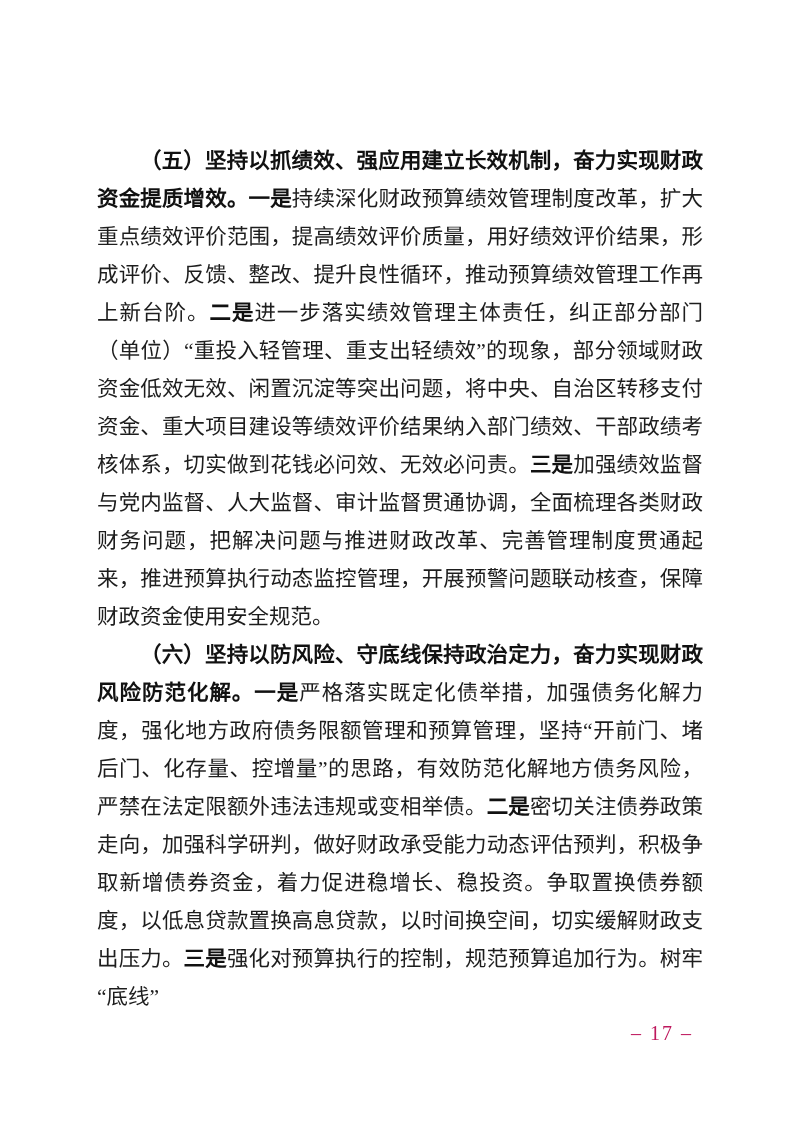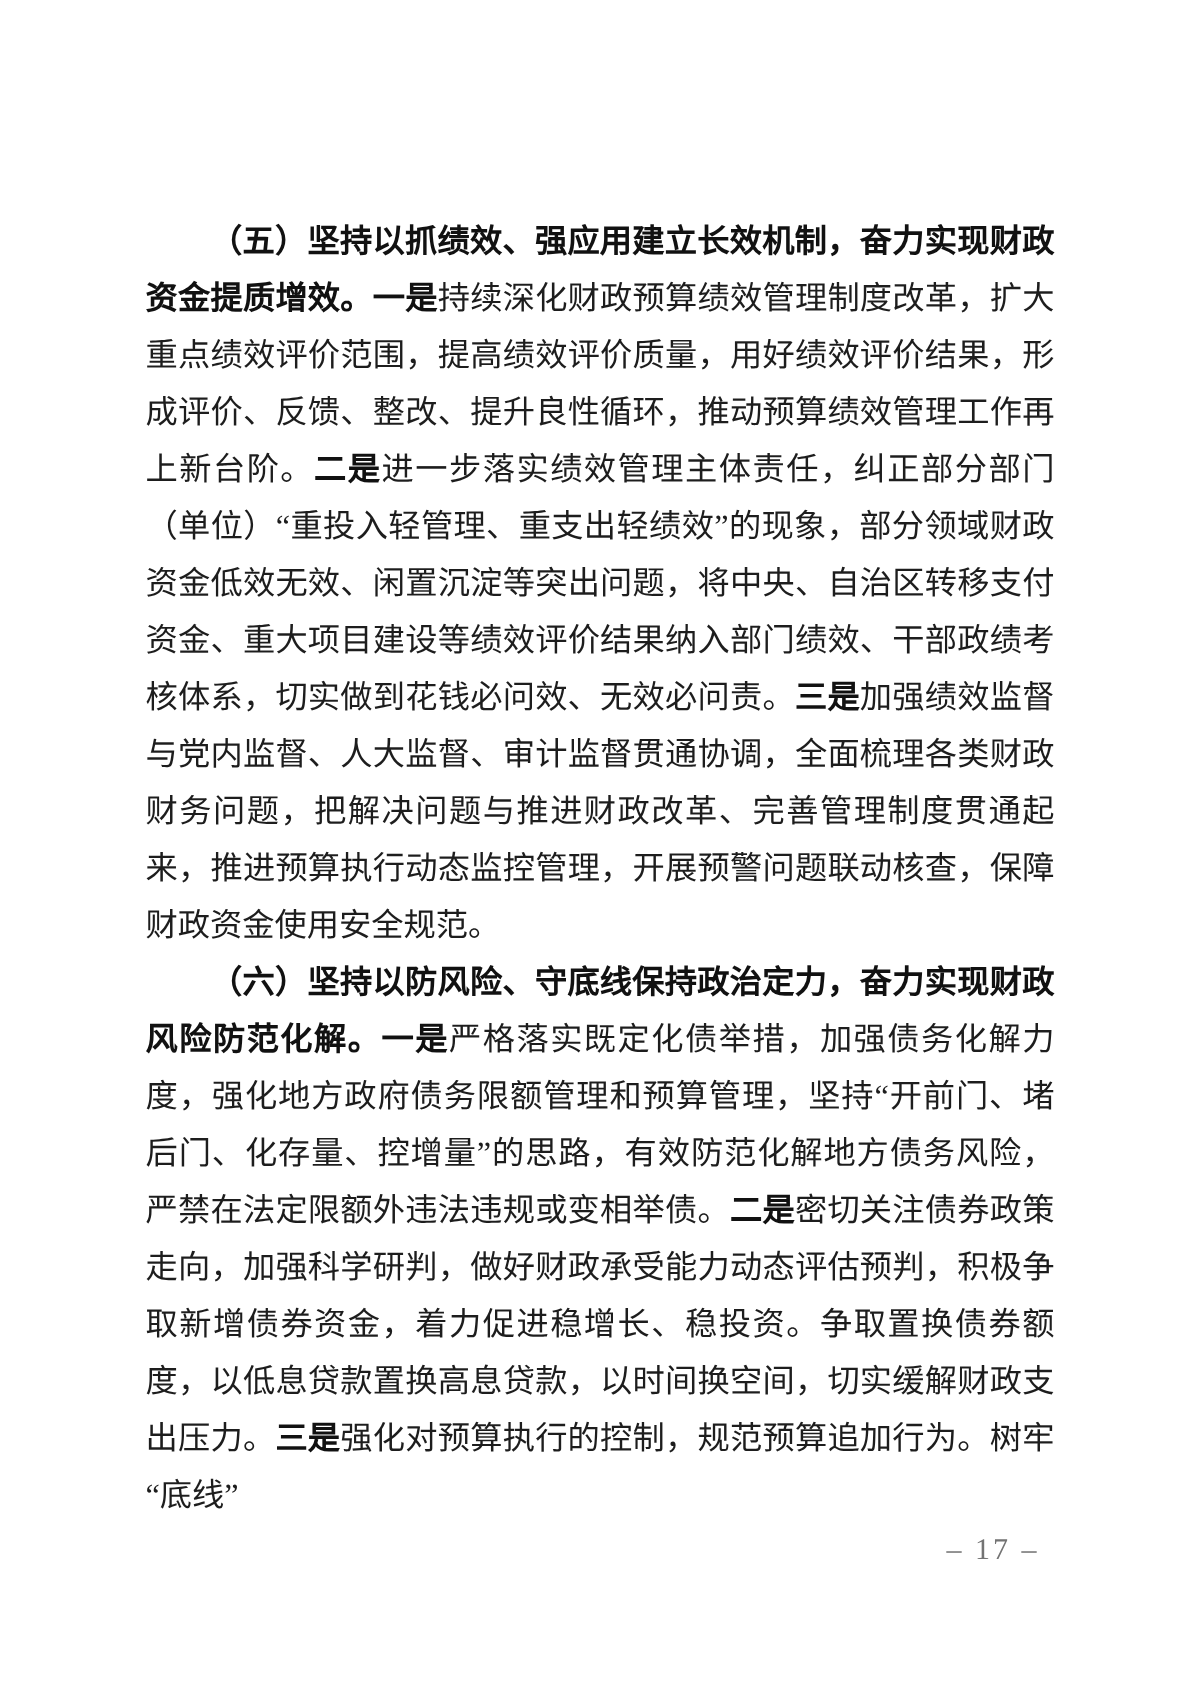--- a/index.html
+++ b/index.html
@@ -35,21 +35,21 @@
   .para span.b {
     font-weight: 700;
     color: #111111;
   }
   .footer {
     position: absolute;
     top: 1019px;
     right: 100px;
     font-size: 20px;
     line-height: 28px;
-    color: #737373;
+    color: #be185d;
     letter-spacing: 2px;
     font-family: "Liberation Serif", "DejaVu Serif", serif;
   }
 </style>
 </head>
 <body>
 
 <div class="page">
   <div class="content">
     <p class="para"><span class="b">（五）坚持以抓绩效、强应用建立长效机制，奋力实现财政资金提质增效。</span><span class="b">一是</span><span>持续深化财政预算绩效管理制度改革，扩大重点绩效评价范围，提高绩效评价质量，用好绩效评价结果，形成评价、反馈、整改、提升良性循环，推动预算绩效管理工作再上新台阶。</span><span class="b">二是</span><span>进一步落实绩效管理主体责任，纠正部分部门（单位）“重投入轻管理、重支出轻绩效”的现象，部分领域财政资金低效无效、闲置沉淀等突出问题，将中央、自治区转移支付资金、重大项目建设等绩效评价结果纳入部门绩效、干部政绩考核体系，切实做到花钱必问效、无效必问责。</span><span class="b">三是</span><span>加强绩效监督与党内监督、人大监督、审计监督贯通协调，全面梳理各类财政财务问题，把解决问题与推进财政改革、完善管理制度贯通起来，推进预算执行动态监控管理，开展预警问题联动核查，保障财政资金使用安全规范。</span></p>

